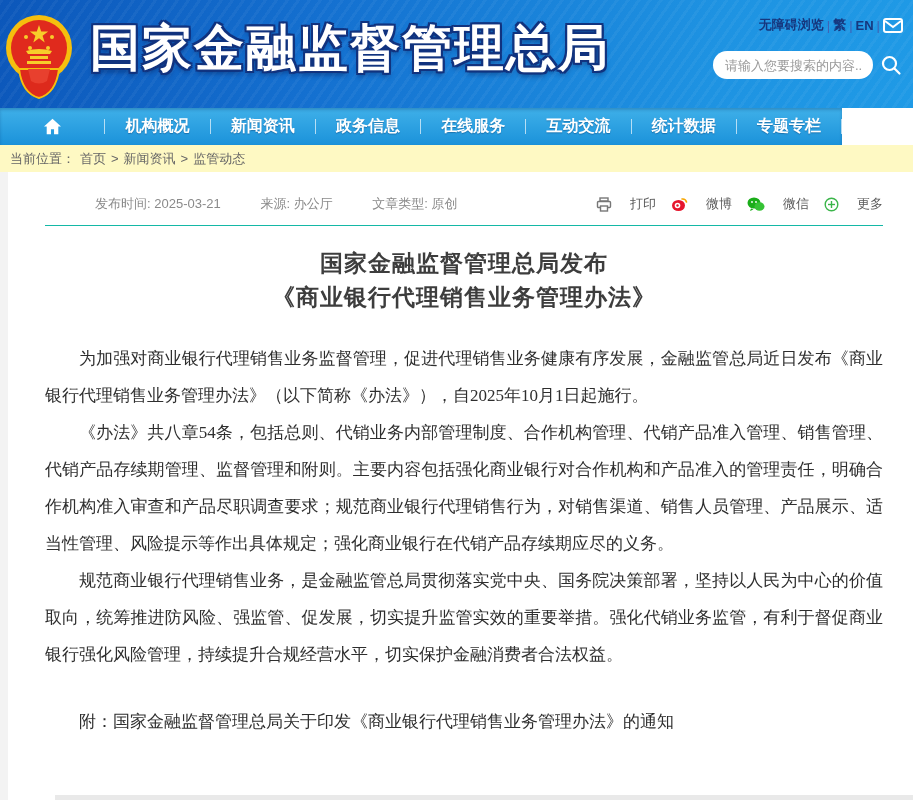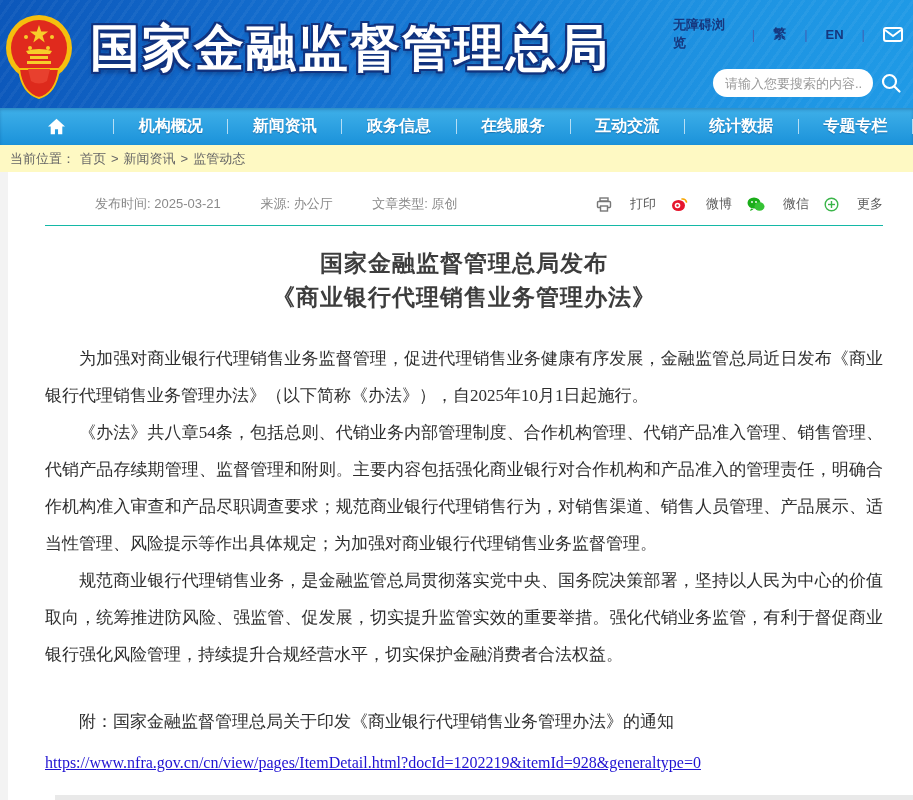--- a/index.html
+++ b/index.html
@@ -18,37 +18,37 @@
   .site-title {
     position:absolute; left:90px; top:15px;
     font-size:50px; font-weight:bold; color:#ffffff; letter-spacing:2px;
     text-shadow:
       -2px 0 #11337f, 2px 0 #11337f, 0 -2px #11337f, 0 2px #11337f,
       -2px -2px #11337f, 2px 2px #11337f, -2px 2px #11337f, 2px -2px #11337f,
       0 4px 5px rgba(0,20,70,0.45);
     white-space:nowrap;
   }
   .header-right { position:absolute; right:10px; top:16px; width:230px; }
-  .top-links { display:flex; align-items:center; justify-content:flex-end; gap:18px;
+  .top-links { display:flex; align-items:center; justify-content:flex-end; gap:3px;
     font-size:13px; font-weight:bold; color:#16377e; }
   .top-links .sep { color:#3f63b5; font-weight:normal; }
   .mail-icon svg { display:block; }
   .search-row { margin-top:17px; display:flex; align-items:center; justify-content:flex-end; }
   .search-input {
     width:160px; height:28px; border:none; border-radius:14px; outline:none;
     padding:0 12px; font-size:13px; color:#333; background:#fff;
     font-family:"Liberation Sans", sans-serif;
   }
   .search-input::placeholder { color:#9a9a9a; }
   .search-btn { background:transparent; border:none; margin-left:6px; cursor:pointer; padding:0; }
   .search-btn svg { display:block; }
 
   
   .nav {
-    position:absolute; left:0; top:108px; width:913px; height:37px;
+    position:absolute; left:0; top:108px; width:842px; height:37px;
     background: linear-gradient(#3fb0e9, #1b92da);
     box-shadow: inset 0 2px 3px rgba(0,40,90,0.25);
     display:flex; align-items:center;
   }
   .nav-item {
     flex:1; text-align:center; color:#fff; font-size:16px; font-weight:bold;
     text-shadow: 0 1px 1px rgba(0,40,90,0.35); cursor:pointer; white-space:nowrap;
   }
   .nav-sep { width:1px; height:15px; background:rgba(255,255,255,0.65); }
   .home-icon svg { display:block; margin:0 auto; }
@@ -248,26 +248,23 @@
         </div>
       </div>
 
       <h1 class="doc-title">
         <div>国家金融监督管理总局发布</div>
         <div>《商业银行代理销售业务管理办法》</div>
       </h1>
 
       <div class="body-text">
         <p>为加强对商业银行代理销售业务监督管理，促进代理销售业务健康有序发展，金融监管总局近日发布《商业银行代理销售业务管理办法》（以下简称《办法》），自2025年10月1日起施行。</p>
-        <p>《办法》共八章54条，包括总则、代销业务内部管理制度、合作机构管理、代销产品准入管理、销售管理、代销产品存续期管理、监督管理和附则。主要内容包括强化商业银行对合作机构和产品准入的管理责任，明确合作机构准入审查和产品尽职调查要求；规范商业银行代理销售行为，对销售渠道、销售人员管理、产品展示、适当性管理、风险提示等作出具体规定；为加强对商业银行代理销售业务监督管理。</p>
+        <p>《办法》共八章54条，包括总则、代销业务内部管理制度、合作机构管理、代销产品准入管理、销售管理、代销产品存续期管理、监督管理和附则。主要内容包括强化商业银行对合作机构和产品准入的管理责任，明确合作机构准入审查和产品尽职调查要求；规范商业银行代理销售行为，对销售渠道、销售人员管理、产品展示、适当性管理、风险提示等作出具体规定；强化商业银行在代销产品存续期应尽的义务。</p>
         <p>规范商业银行代理销售业务，是金融监管总局贯彻落实党中央、国务院决策部署，坚持以人民为中心的价值取向，统筹推进防风险、强监管、促发展，切实提升监管实效的重要举措。强化代销业务监管，有利于督促商业银行强化风险管理，持续提升合规经营水平，切实保护金融消费者合法权益。</p>
         <p class="attachment">附：国家金融监督管理总局关于印发《商业银行代理销售业务管理办法》的通知</p>
-        <div class="doc-link-row">
-          <a class="doc-link">https://www.nfra.gov.cn/cn/view/pages/ItemDetail.html?docId=1202219&amp;itemId=928&amp;generaltype=0</a>
-        </div>
       </div>
 
     </div>
   </div>
 
   <div class="left-strip"></div>
   <div class="bottom-strip"></div>
 </div>
 
 </body></html>

